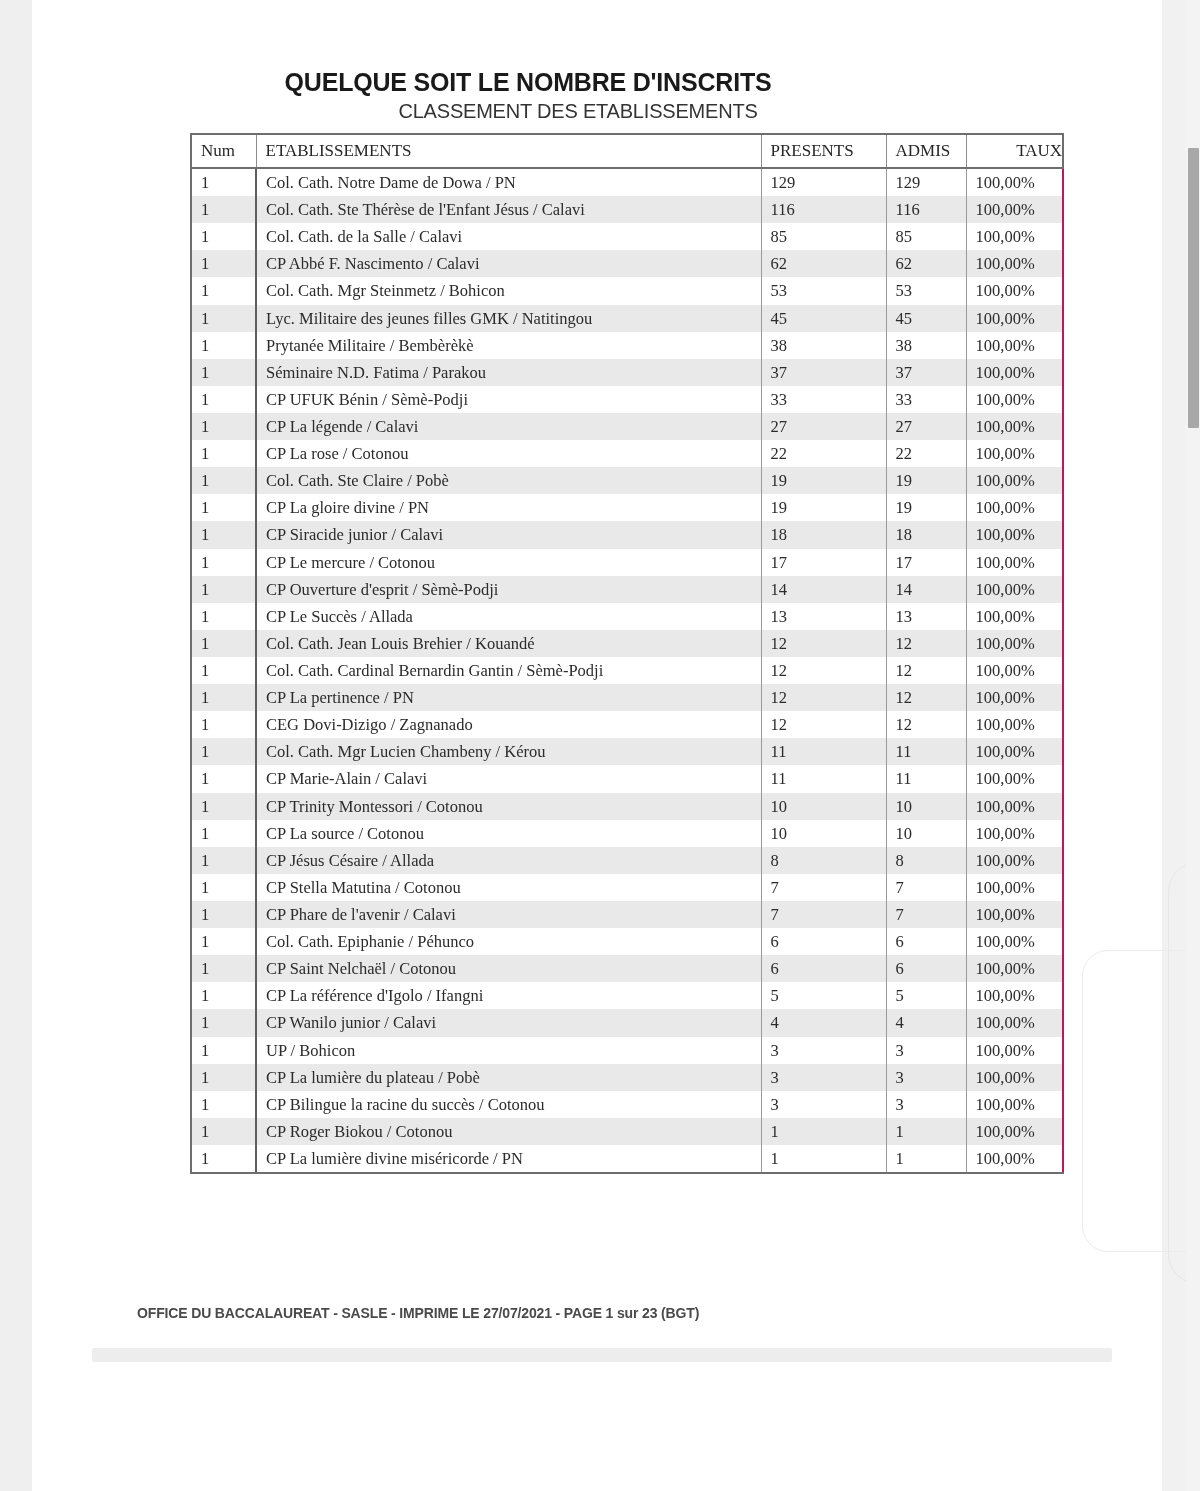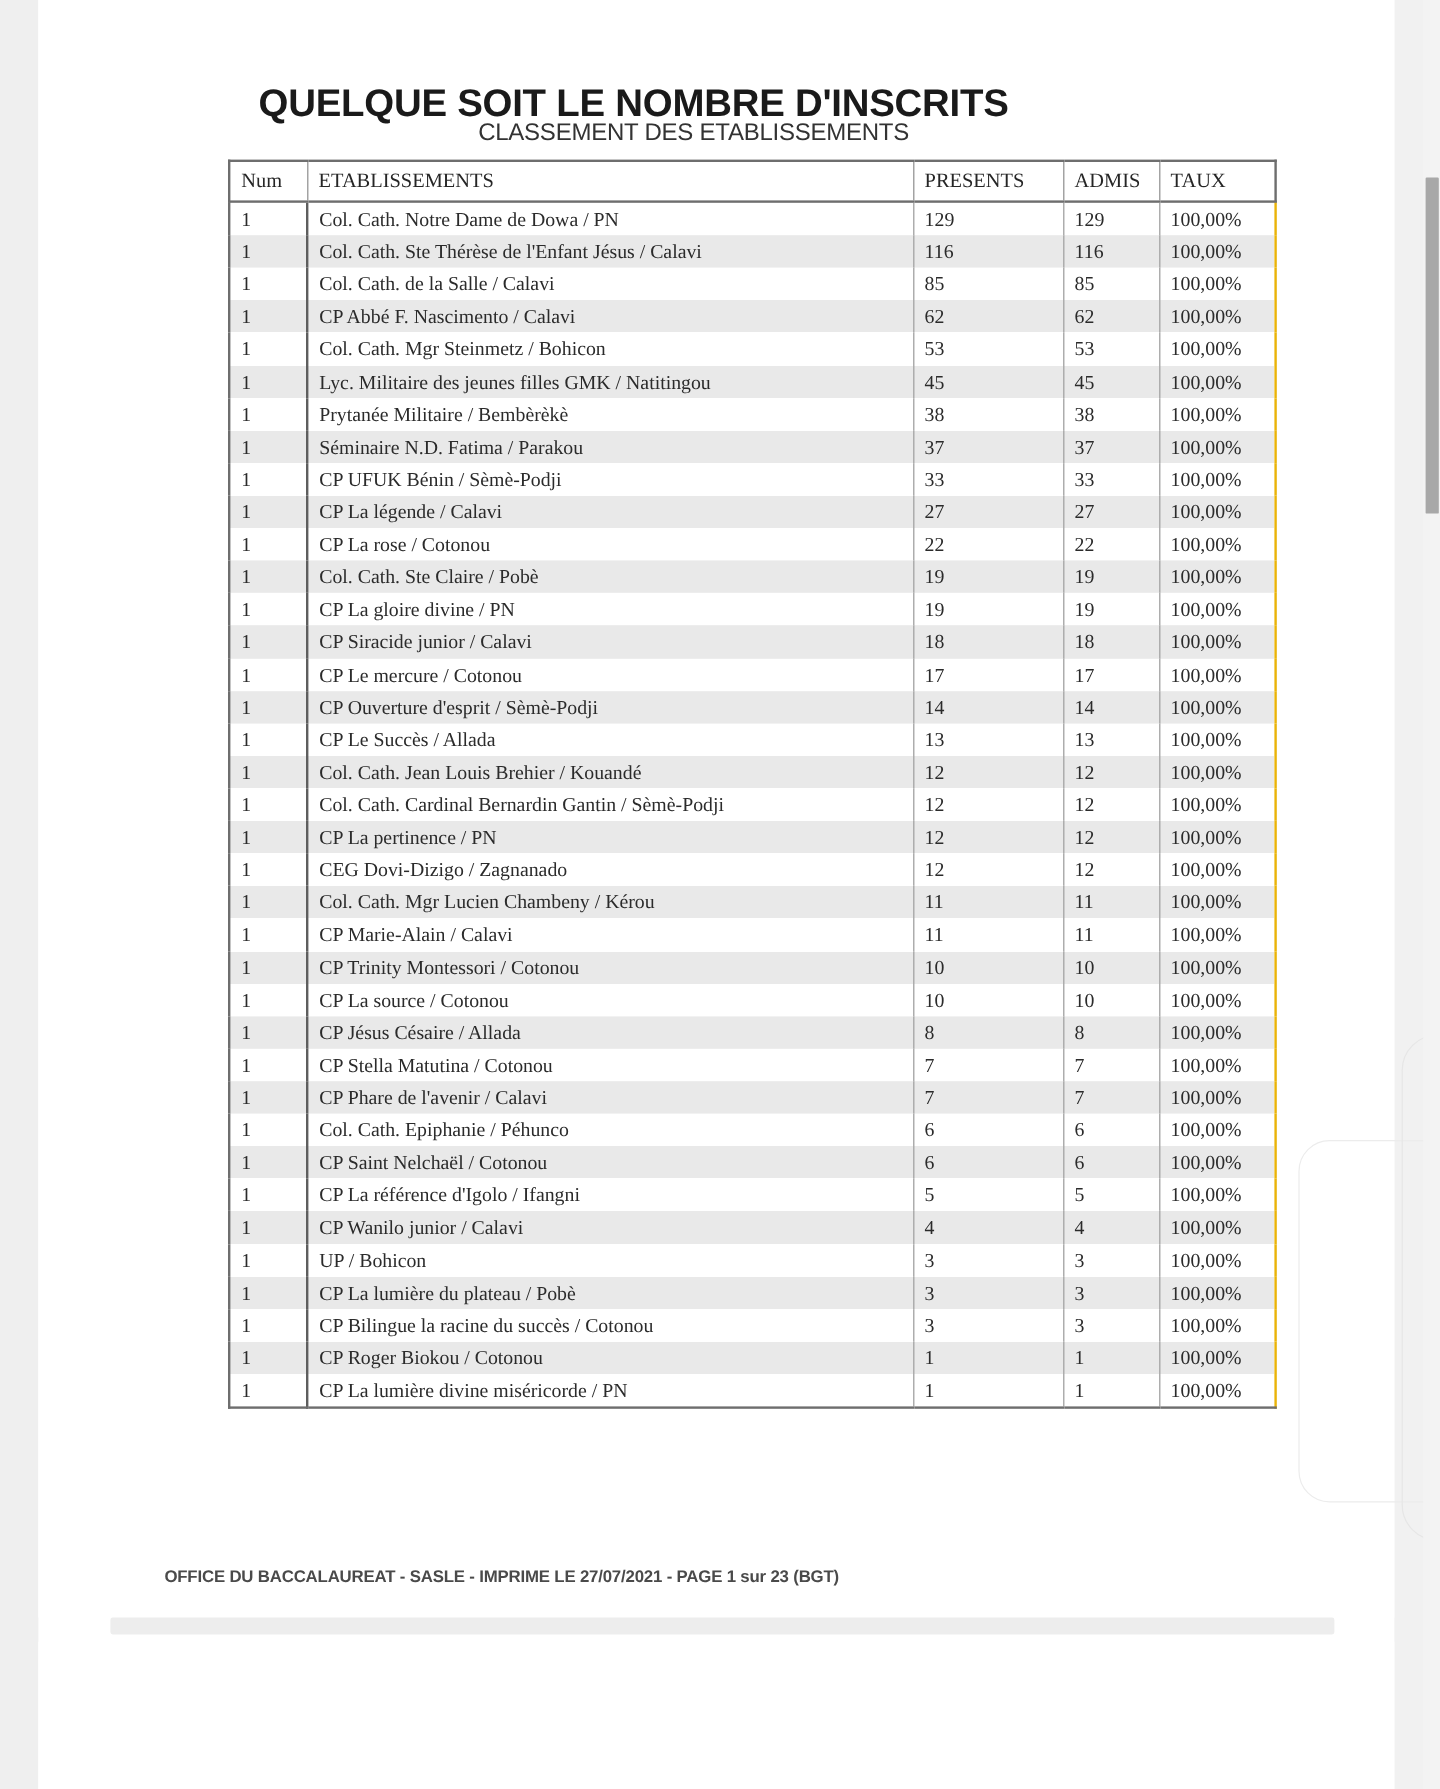--- a/index.html
+++ b/index.html
@@ -79,21 +79,21 @@
     background: #ededed;
     border-radius: 2px;
   }
 
   
   .doc-title {
     position: absolute;
     left: 0; top: 68px;
     width: 992px;
     text-align: center;
-    font-size: 32px;
+    font-size: 25px;
     font-weight: bold;
     letter-spacing: -0.2px;
     color: #1a1a1a;
     font-family: "Liberation Sans", sans-serif;
   }
   .doc-subtitle {
     position: absolute;
     left: 0; top: 100px;
     width: 1092px;
     text-align: center;
@@ -128,32 +128,32 @@
     color: #262626;
     text-align: left;
     padding: 6px 0 6px 9px;
     border-top: 2px solid #6e6e6e;
     border-bottom: 2px solid #6e6e6e;
     border-right: 1px solid #8d8d8d;
     background: #ffffff;
     white-space: nowrap;
   }
   .rank-table thead th.first { border-left: 2px solid #6e6e6e; }
-  .rank-table thead th.last  { border-right: 2px solid #6e6e6e; }
+  .rank-table thead th.last  { border-right: 2px solid #6e6e6e; text-align: right; }
 
   .rank-table tbody td {
     padding: 3px 0 3px 9px;
     border-right: 1px solid #9a9a9a;
     line-height: 1.28;
     white-space: nowrap;
     overflow: hidden;
     color: #2b2b2b;
   }
   .rank-table tbody td.cell-num  { border-left: 2px solid #6e6e6e; border-right: 2px solid #5e5e5e; }
-  .rank-table tbody td.cell-taux { border-right: 2px solid #eab308; }
+  .rank-table tbody td.cell-taux { border-right: 2px solid #be185d; }
   .rank-table tbody tr.odd  td { background: #ffffff; }
   .rank-table tbody tr.even td { background: #e9e9e9; }
   .rank-table tbody tr.last-row td { border-bottom: 2px solid #6e6e6e; }
 
   
   .doc-footer {
     position: absolute;
     left: 105px; top: 1305px;
     font-size: 14px;
     font-weight: bold;

